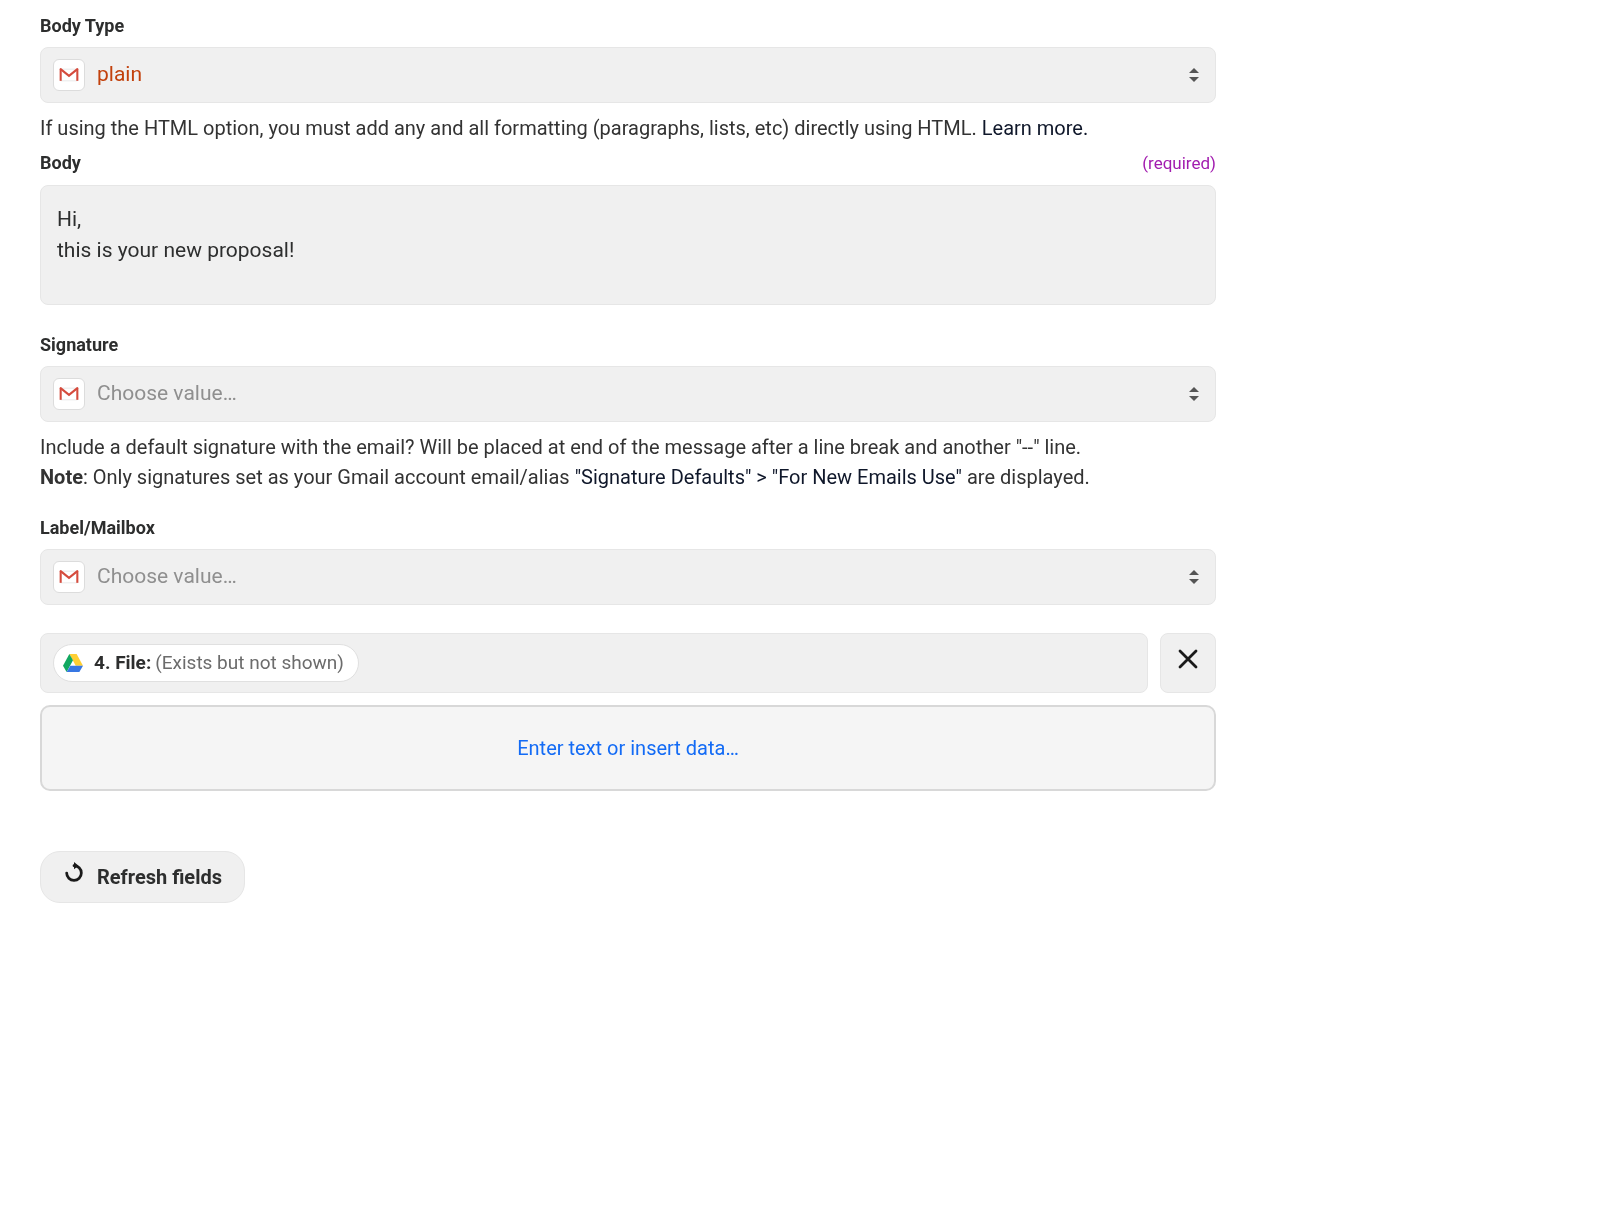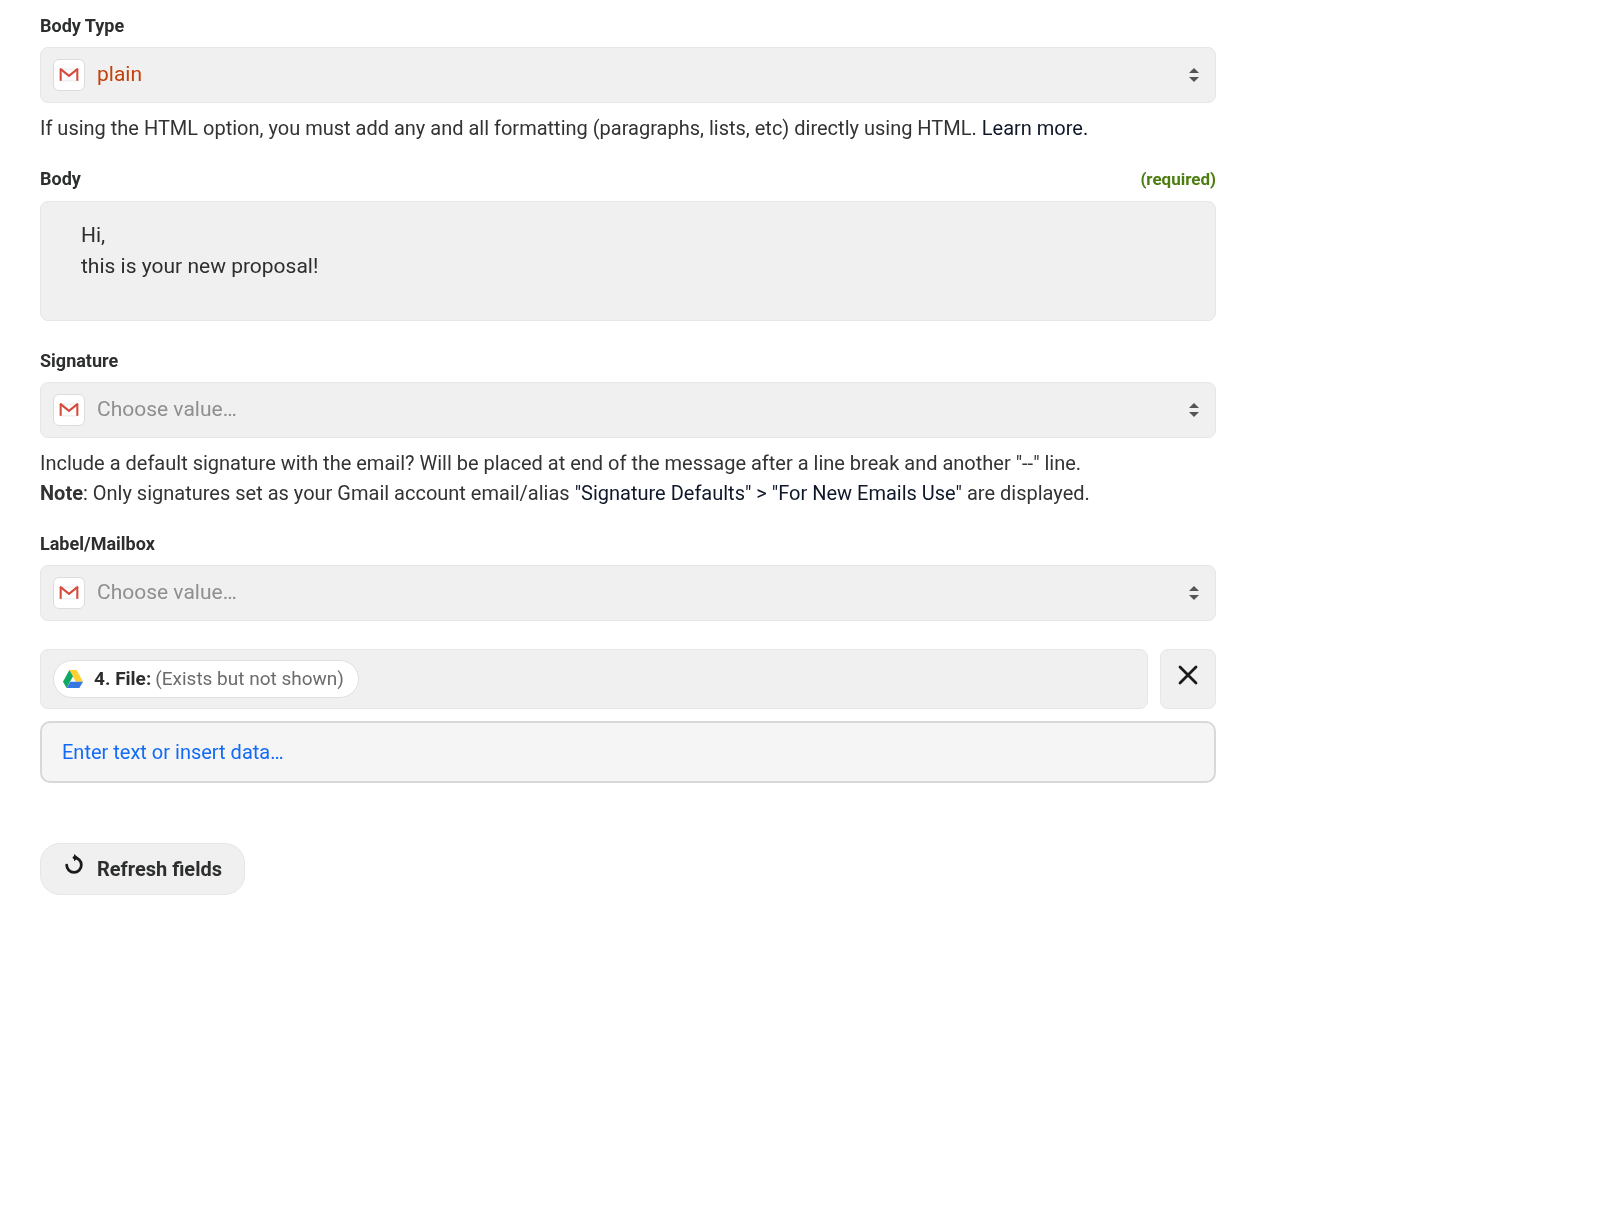--- a/index.html
+++ b/index.html
@@ -20,23 +20,23 @@
   .field-label {
     font-weight: 700;
     font-size: 18px;
     color: #2d2e2e;
     margin-bottom: 8px;
     display: flex;
     justify-content: space-between;
     align-items: baseline;
   }
   .required {
-    font-weight: 700;
+    font-weight: 400;
     font-size: 17px;
-    color: #4d7c0f;
+    color: #a21caf;
   }
   .input-shell {
     display: flex;
     align-items: center;
     background: #f0f0f0;
     border: 1px solid #e6e6e6;
     border-radius: 8px;
     padding: 8px 12px;
     min-height: 56px;
     position: relative;
@@ -86,21 +86,21 @@
   }
   .helptext a, .helptext .link {
     color: #0f172a;
     text-decoration: none;
   }
   .bold { font-weight:700; }
   .textarea-shell {
     background: #f0f0f0;
     border: 1px solid #e6e6e6;
     border-radius: 8px;
-    padding: 18px 40px;
+    padding: 18px 16px;
     min-height: 120px;
     font-size: 21px;
     color: #2d2e2e;
     white-space: pre-line;
   }
   .attach-row {
     display:flex;
     gap:12px;
     align-items:stretch;
   }
@@ -133,24 +133,25 @@
     display:flex;
     align-items:center;
     justify-content:center;
     cursor:pointer;
   }
   .add-row {
     margin-top:12px;
     border:2px solid #d8d8d8;
     border-radius:10px;
     background:#f5f5f5;
-    padding:14px 20px;
+    padding:26px 20px;
     color:#136bf5;
     font-size:20px;
     cursor:text;
+    text-align:center;
   }
   .refresh-btn {
     margin-top:54px;
     display:inline-flex;
     align-items:center;
     gap:12px;
     background:#f0f0f0;
     border:1px solid #e6e6e6;
     border-radius:20px;
     padding:10px 22px;
@@ -187,21 +188,21 @@
           <path d="M1 1 L6 6 L11 1" fill="#555"></path>
         </svg>
     </span>
   </div>
   <div class="helptext">
     <span>If using the HTML option, you must add any and all formatting (paragraphs, lists, etc) directly using HTML. </span><a href="#" class="link">Learn more.</a>
   </div>
 </div>
 
 
-<div class="field" style="margin-top:22px;">
+<div class="field" style="margin-top:6px;">
   <div class="field-label">
     <span>Body</span>
     <span class="required">(required)</span>
   </div>
   <div class="textarea-shell">Hi,
 this is your new proposal!</div>
 </div>
 
 
 <div class="field" style="margin-top:26px;">

